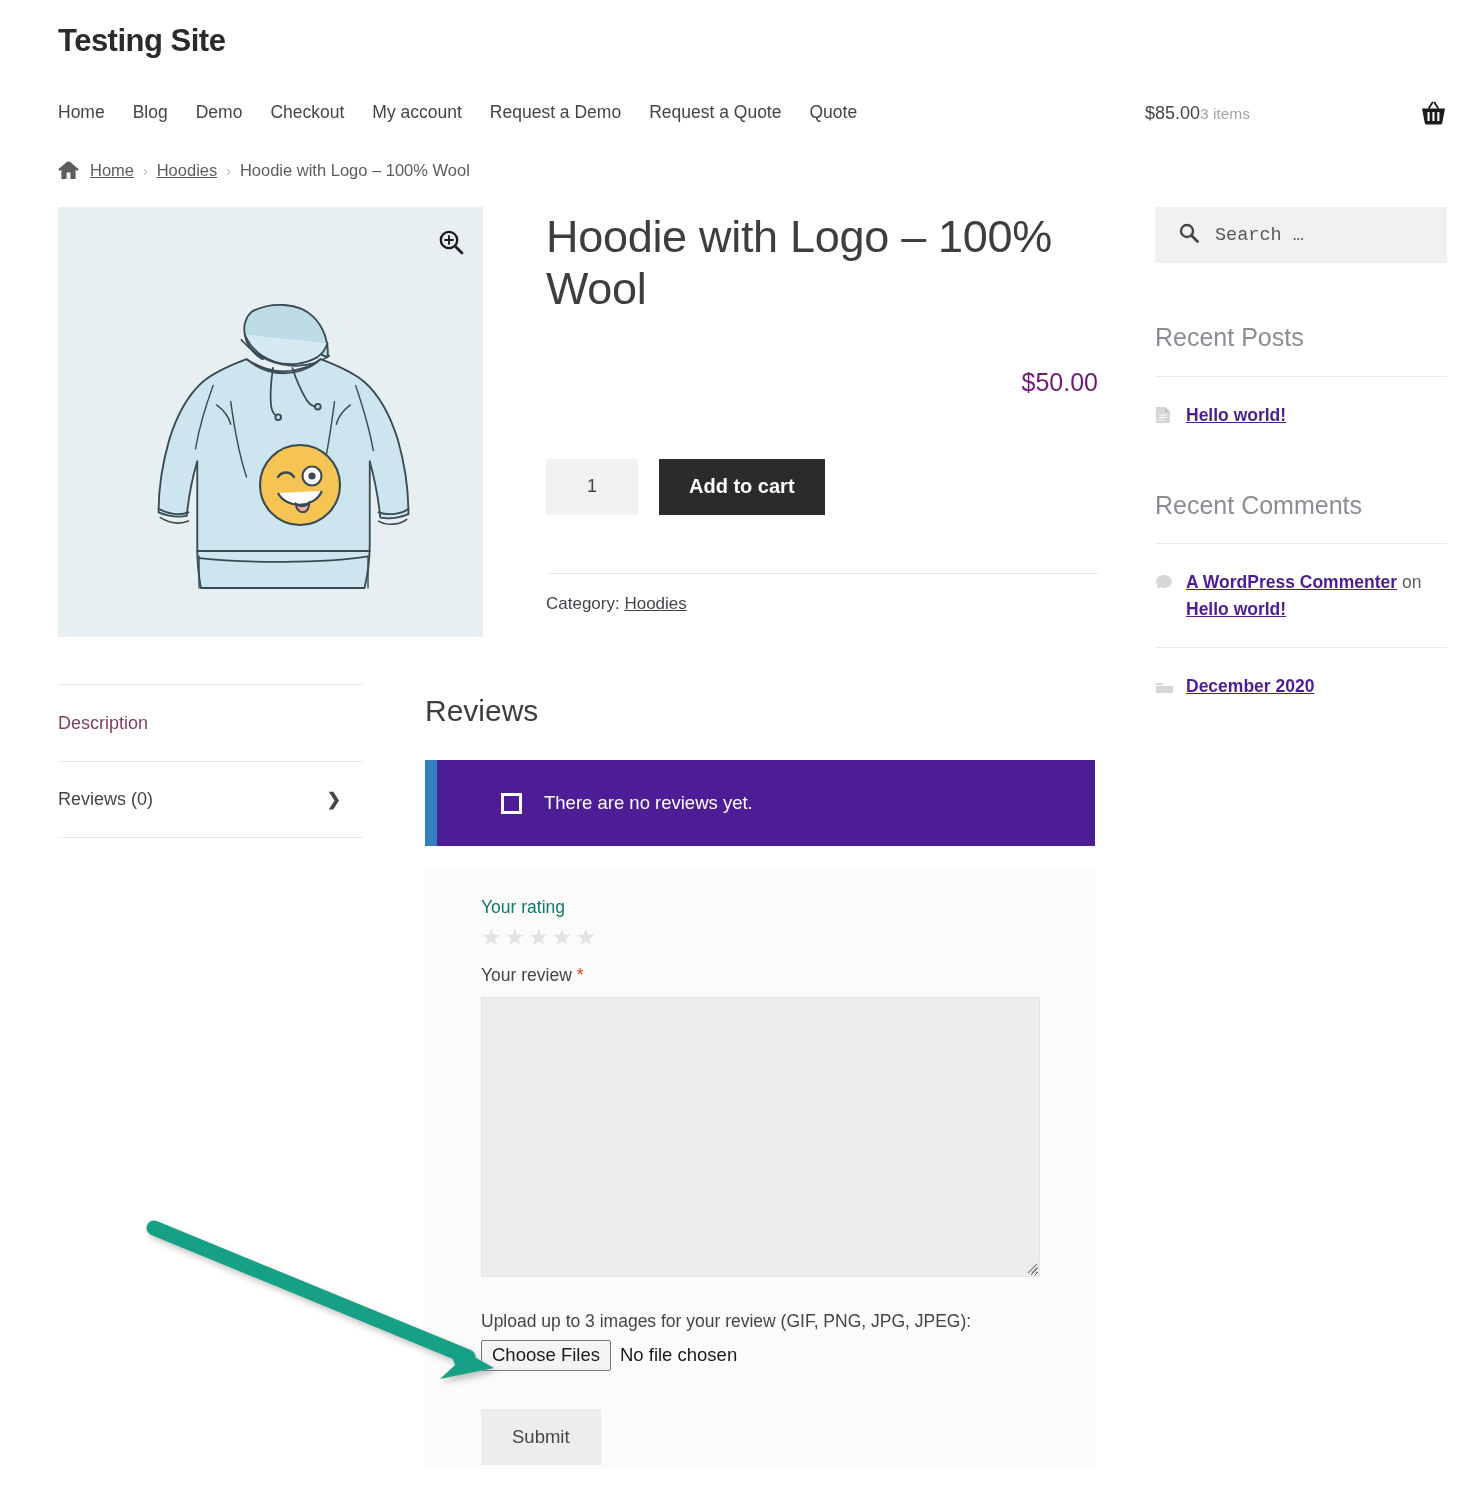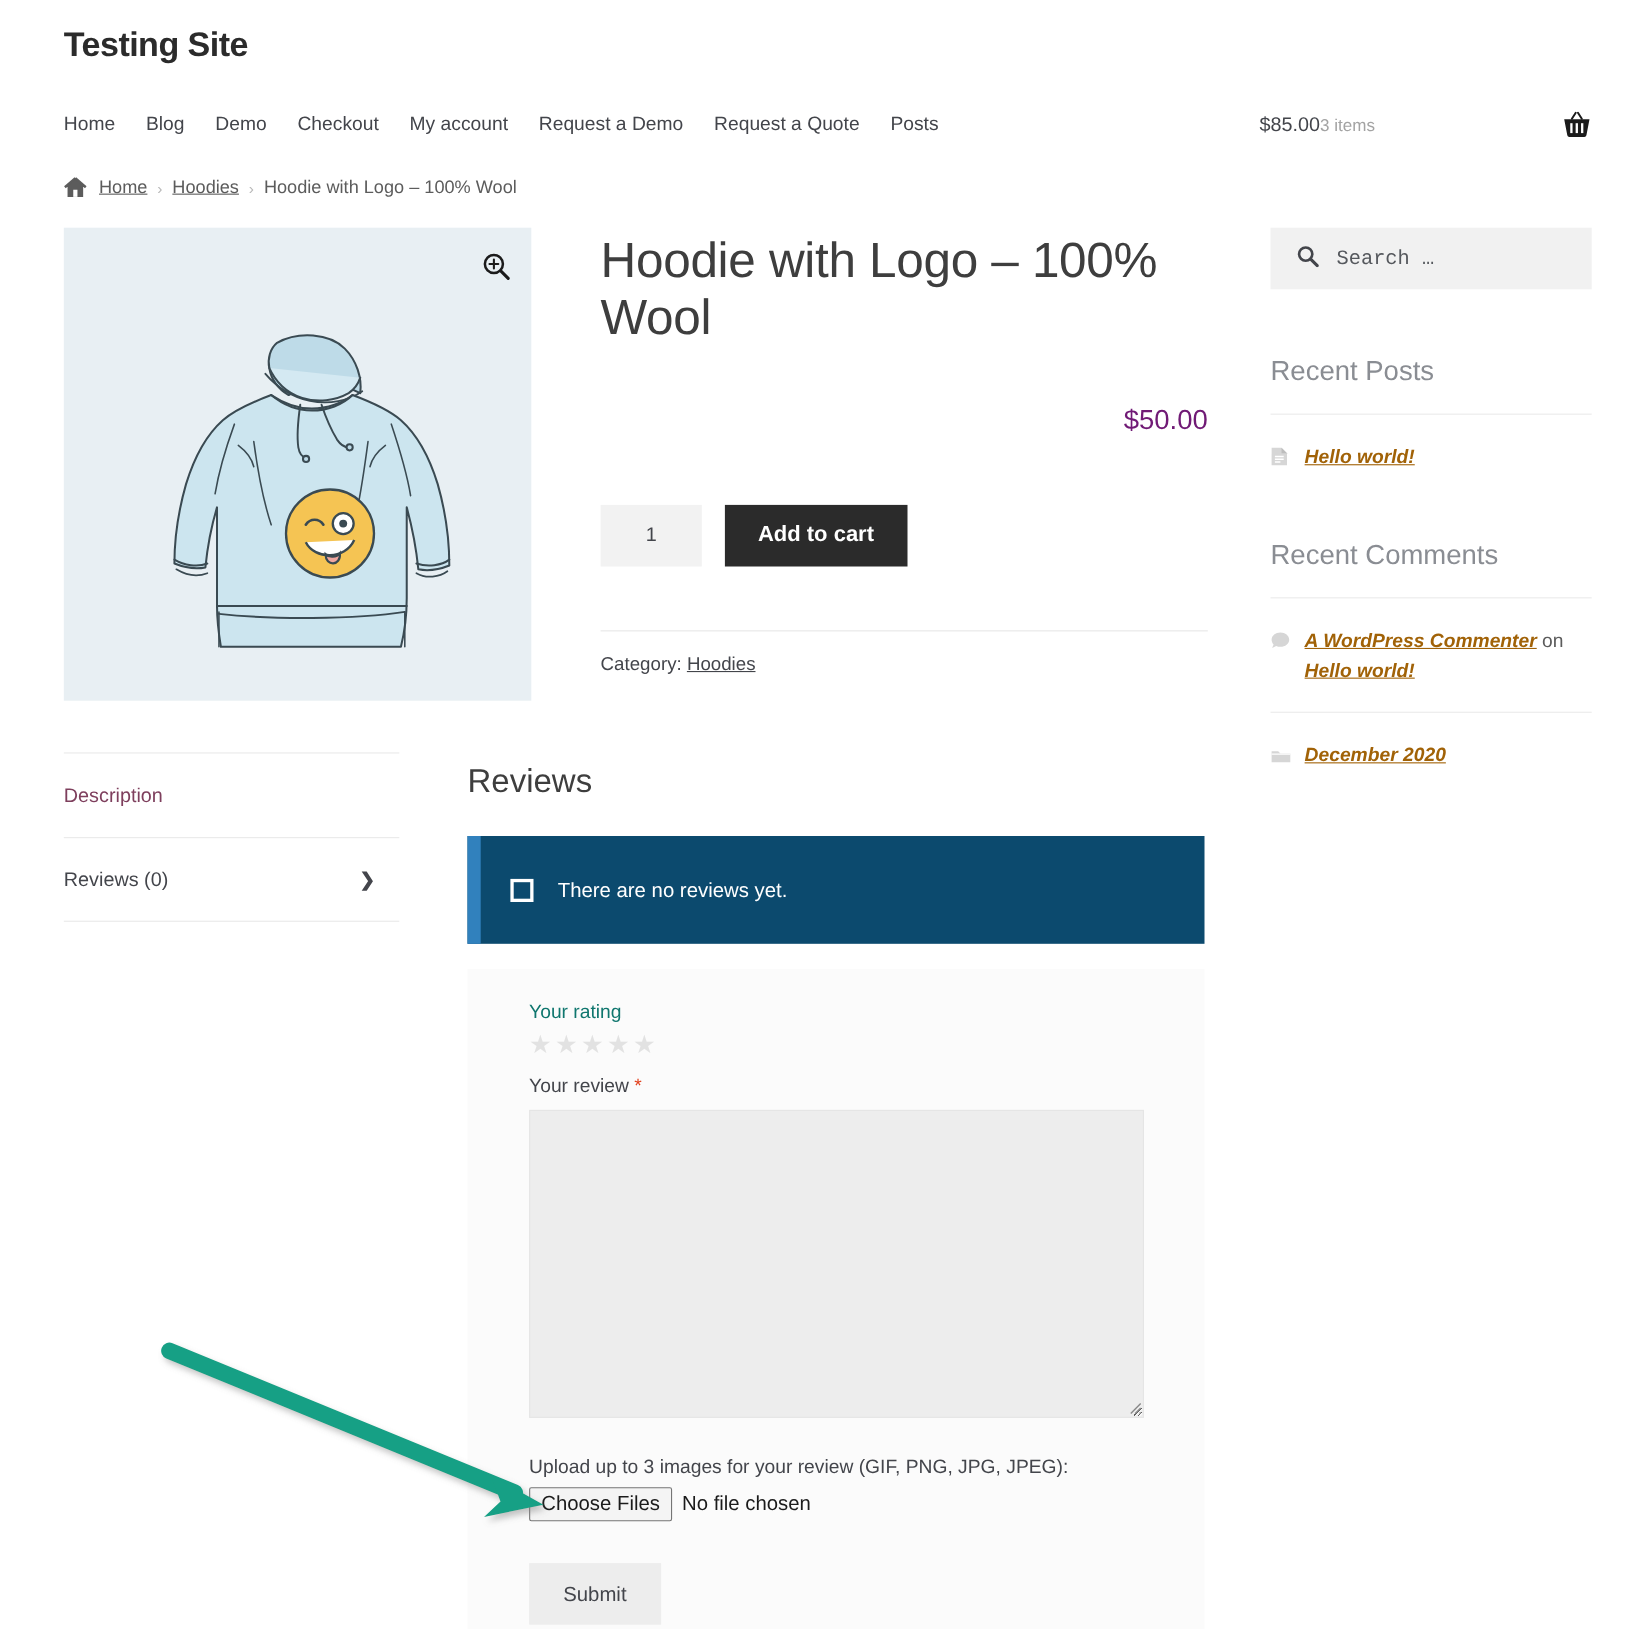--- a/index.html
+++ b/index.html
@@ -173,26 +173,26 @@
 
   .reviews-col { margin-left: 62px; width: 670px; }
   .reviews-heading {
     font-size: 30px;
     font-weight: normal;
     color: #3e3e3e;
     margin: 12px 0 34px 0;
     line-height: 1;
   }
   .notice {
-    background: #0c4a6e;
+    background: #4c1d95;
     border-left: 12px solid #3181bd;
-    height: 98px;
+    height: 86px;
     display: flex;
     align-items: center;
-    padding-left: 27px;
+    padding-left: 64px;
     color: #ffffff;
     font-size: 18.5px;
   }
   .notice .sq {
     width: 21px; height: 21px;
     border: 3px solid #ffffff;
     margin-right: 22px;
     flex: 0 0 21px;
   }
 
@@ -291,21 +291,21 @@
   }
   .widget-list { list-style: none; margin: 0; padding: 0; }
   .widget-list li {
     display: flex;
     gap: 12px;
     padding: 25px 0 0 0;
     font-size: 17.5px;
     line-height: 1.5;
     color: #5c5c5c;
   }
-  .widget-list li a { color: #a16207; text-decoration: underline; font-weight: bold; font-style: italic; }
+  .widget-list li a { color: #4c1d95; text-decoration: underline; font-weight: bold; }
   .wl-icon { flex: 0 0 19px; padding-top: 3px; }
   .widget-list li.bordered {
     border-top: 1px solid #eaeaea;
     margin-top: 25px;
   }
 
   
   .arrow-annotation {
     position: absolute;
     left: 0; top: 0;
@@ -323,21 +323,21 @@
 
 <div class="nav-bar">
   <div class="nav-links">
     <a class="nav-link" href="#">Home</a>
     <a class="nav-link" href="#">Blog</a>
     <a class="nav-link" href="#">Demo</a>
     <a class="nav-link" href="#">Checkout</a>
     <a class="nav-link" href="#">My account</a>
     <a class="nav-link" href="#">Request a Demo</a>
     <a class="nav-link" href="#">Request a Quote</a>
-    <a class="nav-link" href="#">Posts</a>
+    <a class="nav-link" href="#">Quote</a>
   </div>
   <div class="nav-spacer"></div>
   <div class="cart-block">
     <span class="cart-amount">$85.00</span>
     <span class="cart-count">3 items</span>
   </div>
   <span class="cart-icon">
     <svg width="27" height="25" viewBox="0 0 27 25">
       <path d="M9 7 L12.5 1.5" stroke="#1b1b1b" stroke-width="1.8" fill="none" stroke-linecap="round"></path>
       <path d="M18 7 L14.5 1.5" stroke="#1b1b1b" stroke-width="1.8" fill="none" stroke-linecap="round"></path>

